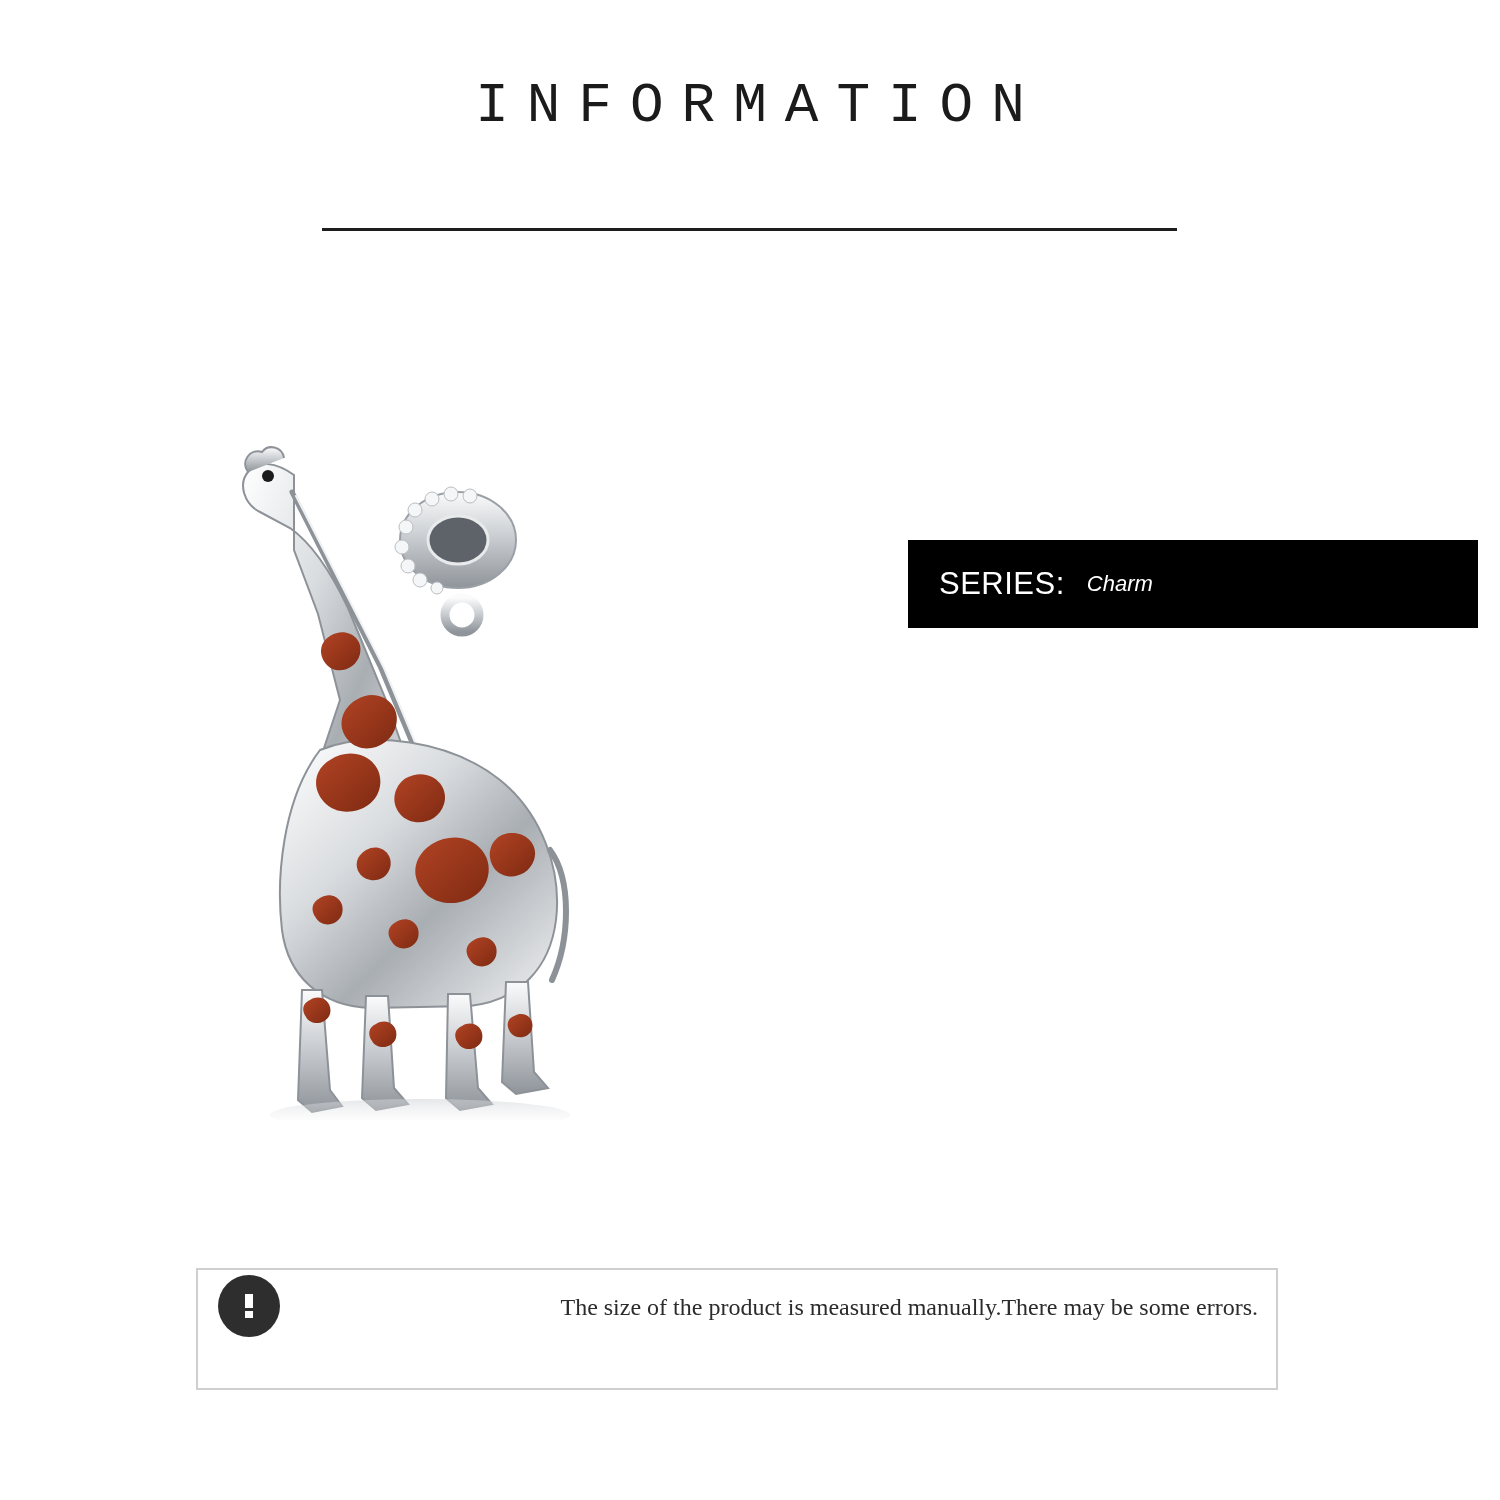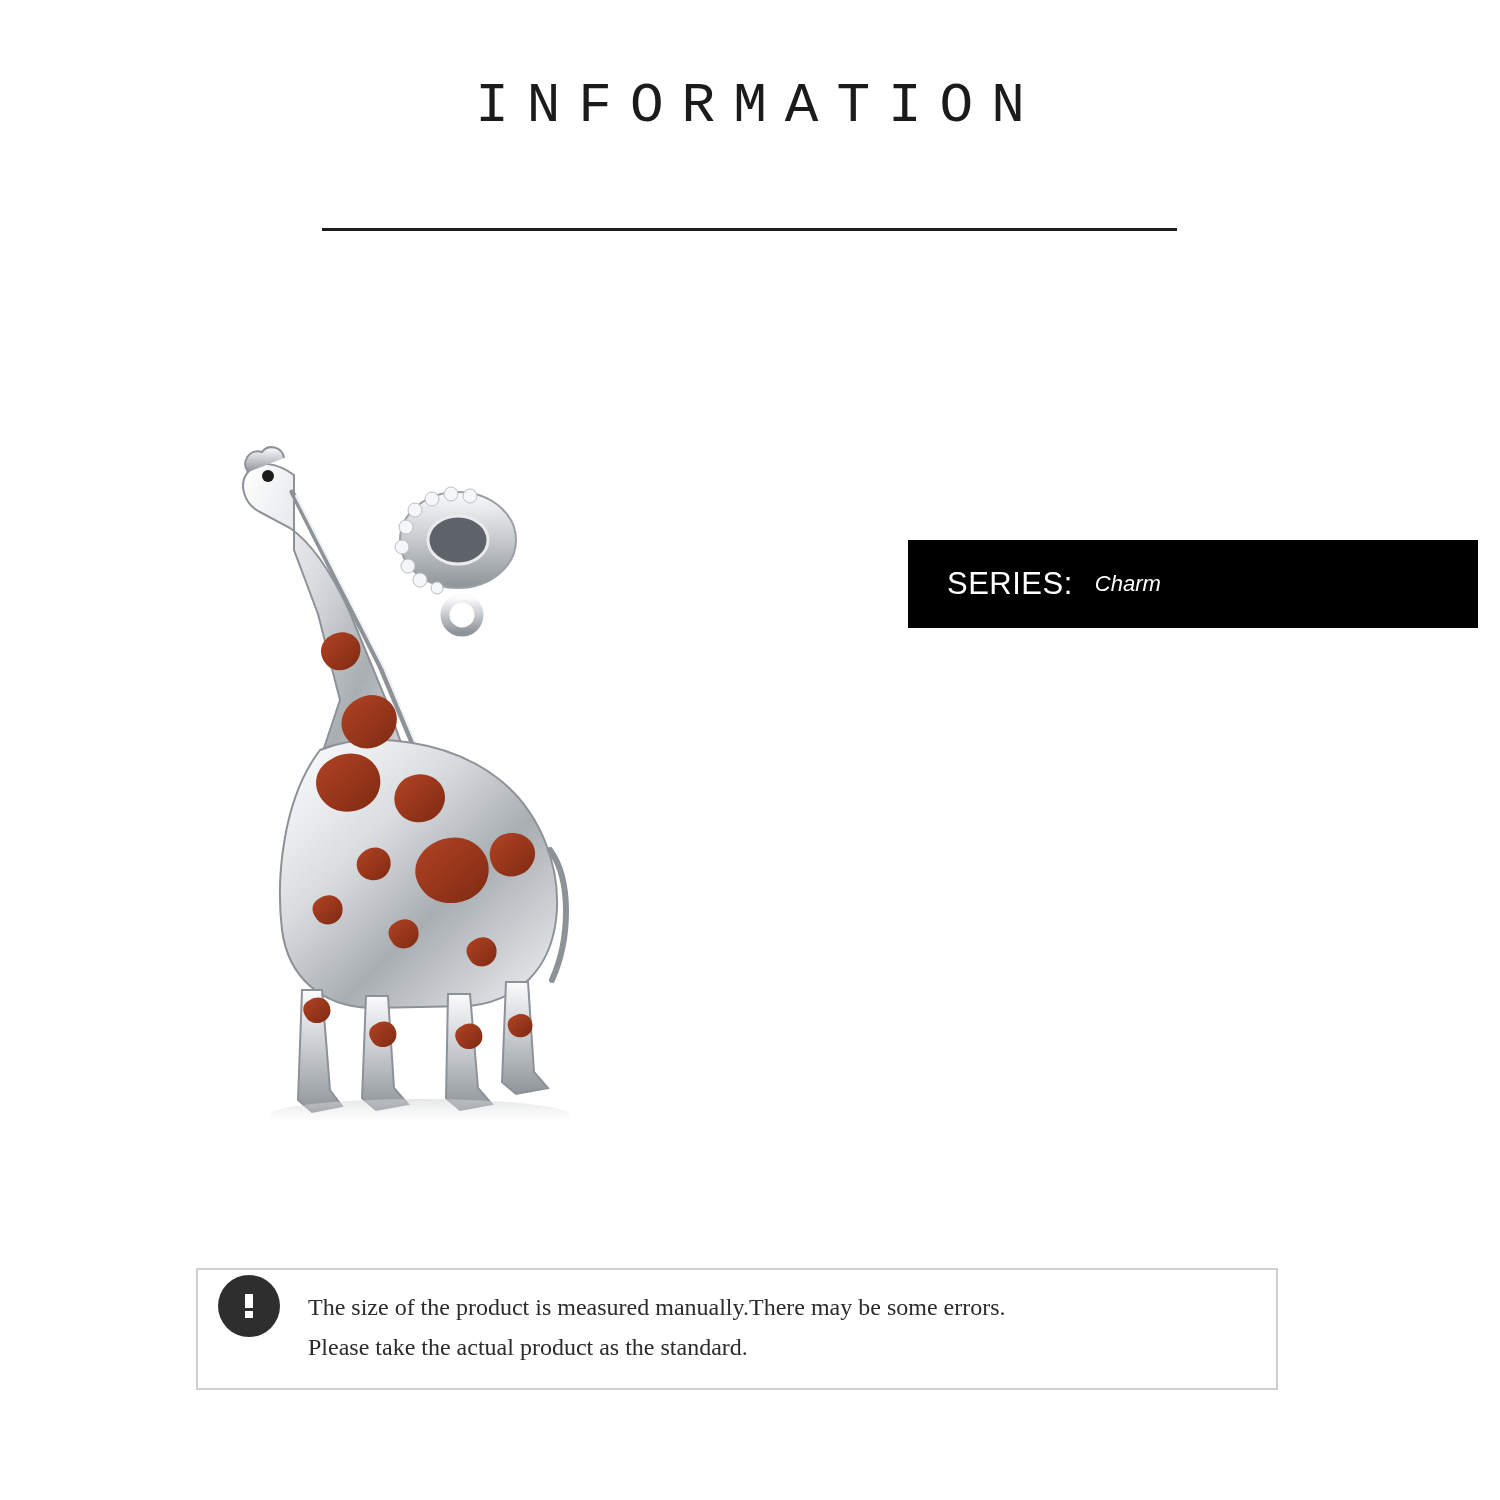--- a/index.html
+++ b/index.html
@@ -62,21 +62,21 @@
     left: 908px;
     top: 540px;
     width: 570px;
   }
   .spec-row {
     background: #000000;
     color: #ffffff;
     height: 88px;
     display: flex;
     align-items: center;
-    padding-left: 39px;
+    padding-left: 31px;
     margin-bottom: 87px;
     box-sizing: border-box;
   }
   .spec-label {
     font-size: 31px;
     letter-spacing: 0.5px;
     white-space: nowrap;
   }
   .spec-value {
     font-size: 22px;
@@ -93,21 +93,21 @@
     width: 1082px;
     height: 122px;
     border: 2px solid #cfcfcf;
     box-sizing: border-box;
   }
   .note-text {
     position: absolute;
     left: 110px;
     top: 18px;
     width: 950px;
-    text-align: left;
+    text-align: right;
     font-family: "Liberation Serif", serif;
     font-size: 24px;
     color: #2b2b2b;
     line-height: 1.65;
   }
   .note-badge {
     position: absolute;
     left: 218px;
     top: 1275px;
     width: 62px;
@@ -223,21 +223,20 @@
 <div class="specs">
   <div class="spec-row">
     <span class="spec-label">SERIES:</span>
     <span class="spec-value">Charm</span>
   </div>
 </div>
 
 <div class="note">
   <div class="note-text">
     <div>The size of the product is measured manually.There may be some errors.</div>
-    <div>Please take the actual product as the standard.</div>
   </div>
 </div>
 <div class="note-badge">
   <svg width="34" height="34" viewBox="0 0 34 34">
     <rect x="13" y="5" width="8" height="14" fill="#ffffff"></rect>
     <rect x="13" y="22" width="8" height="7" fill="#ffffff"></rect>
   </svg>
 </div>
 
 </body></html>

